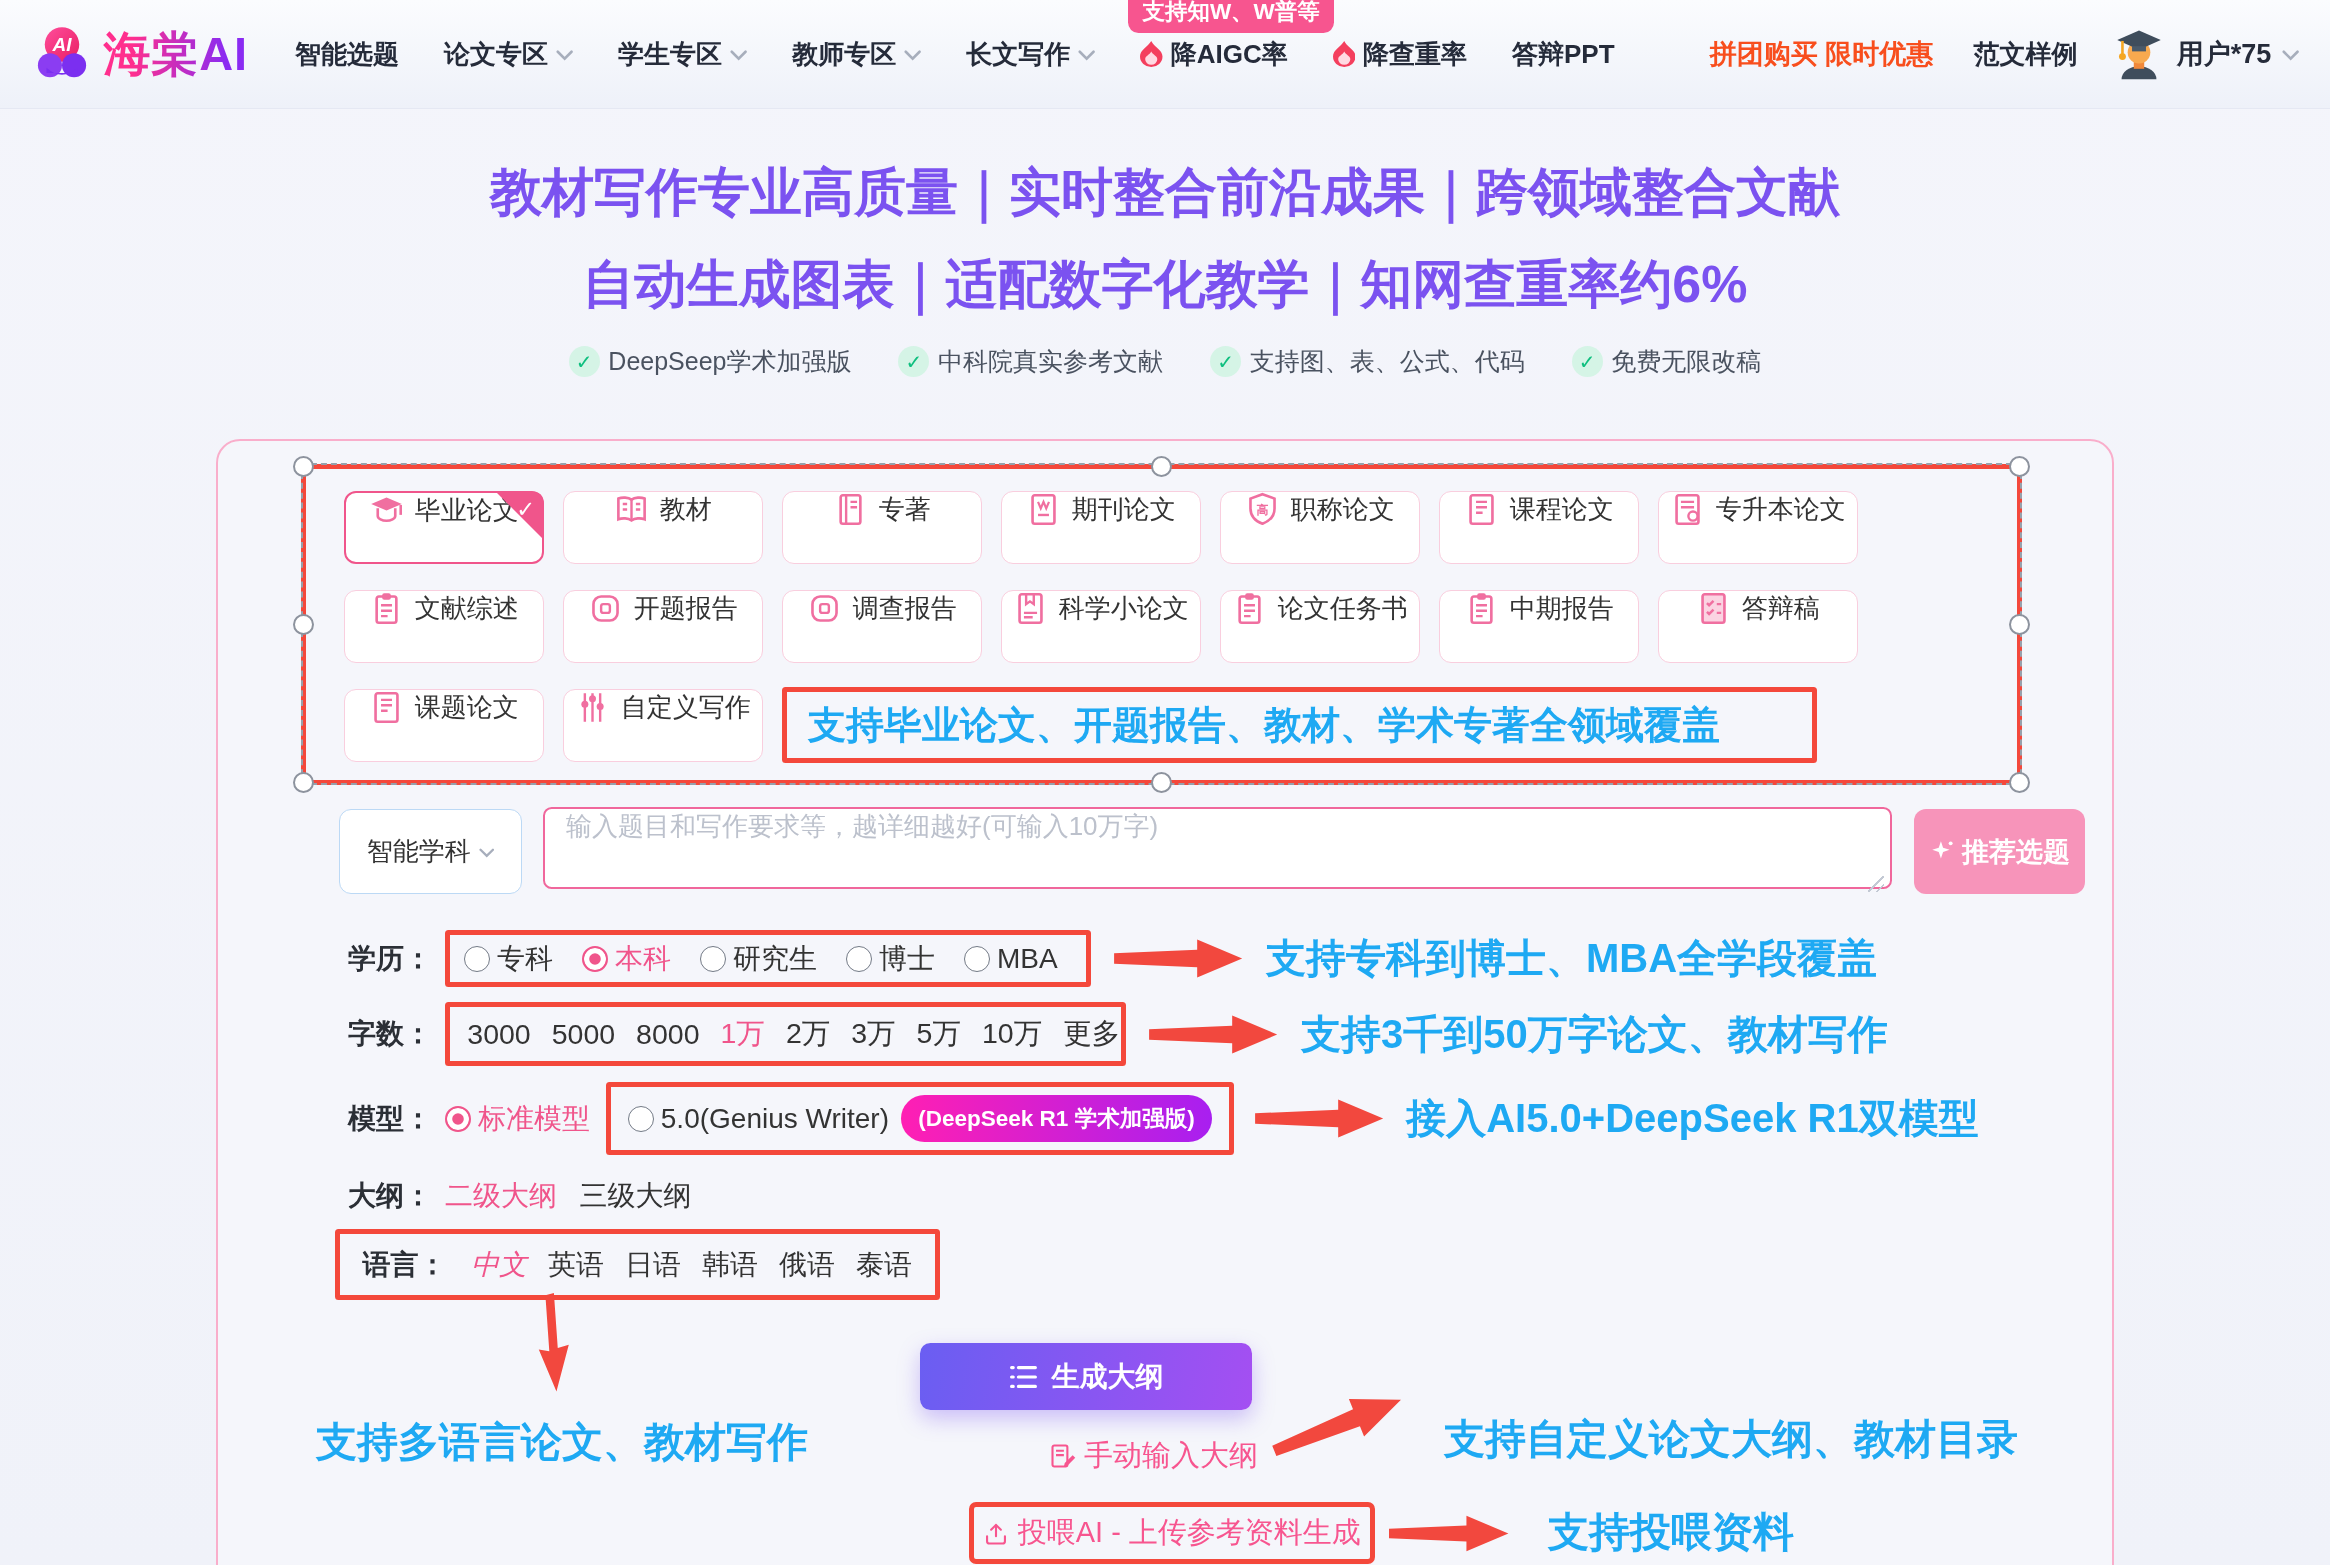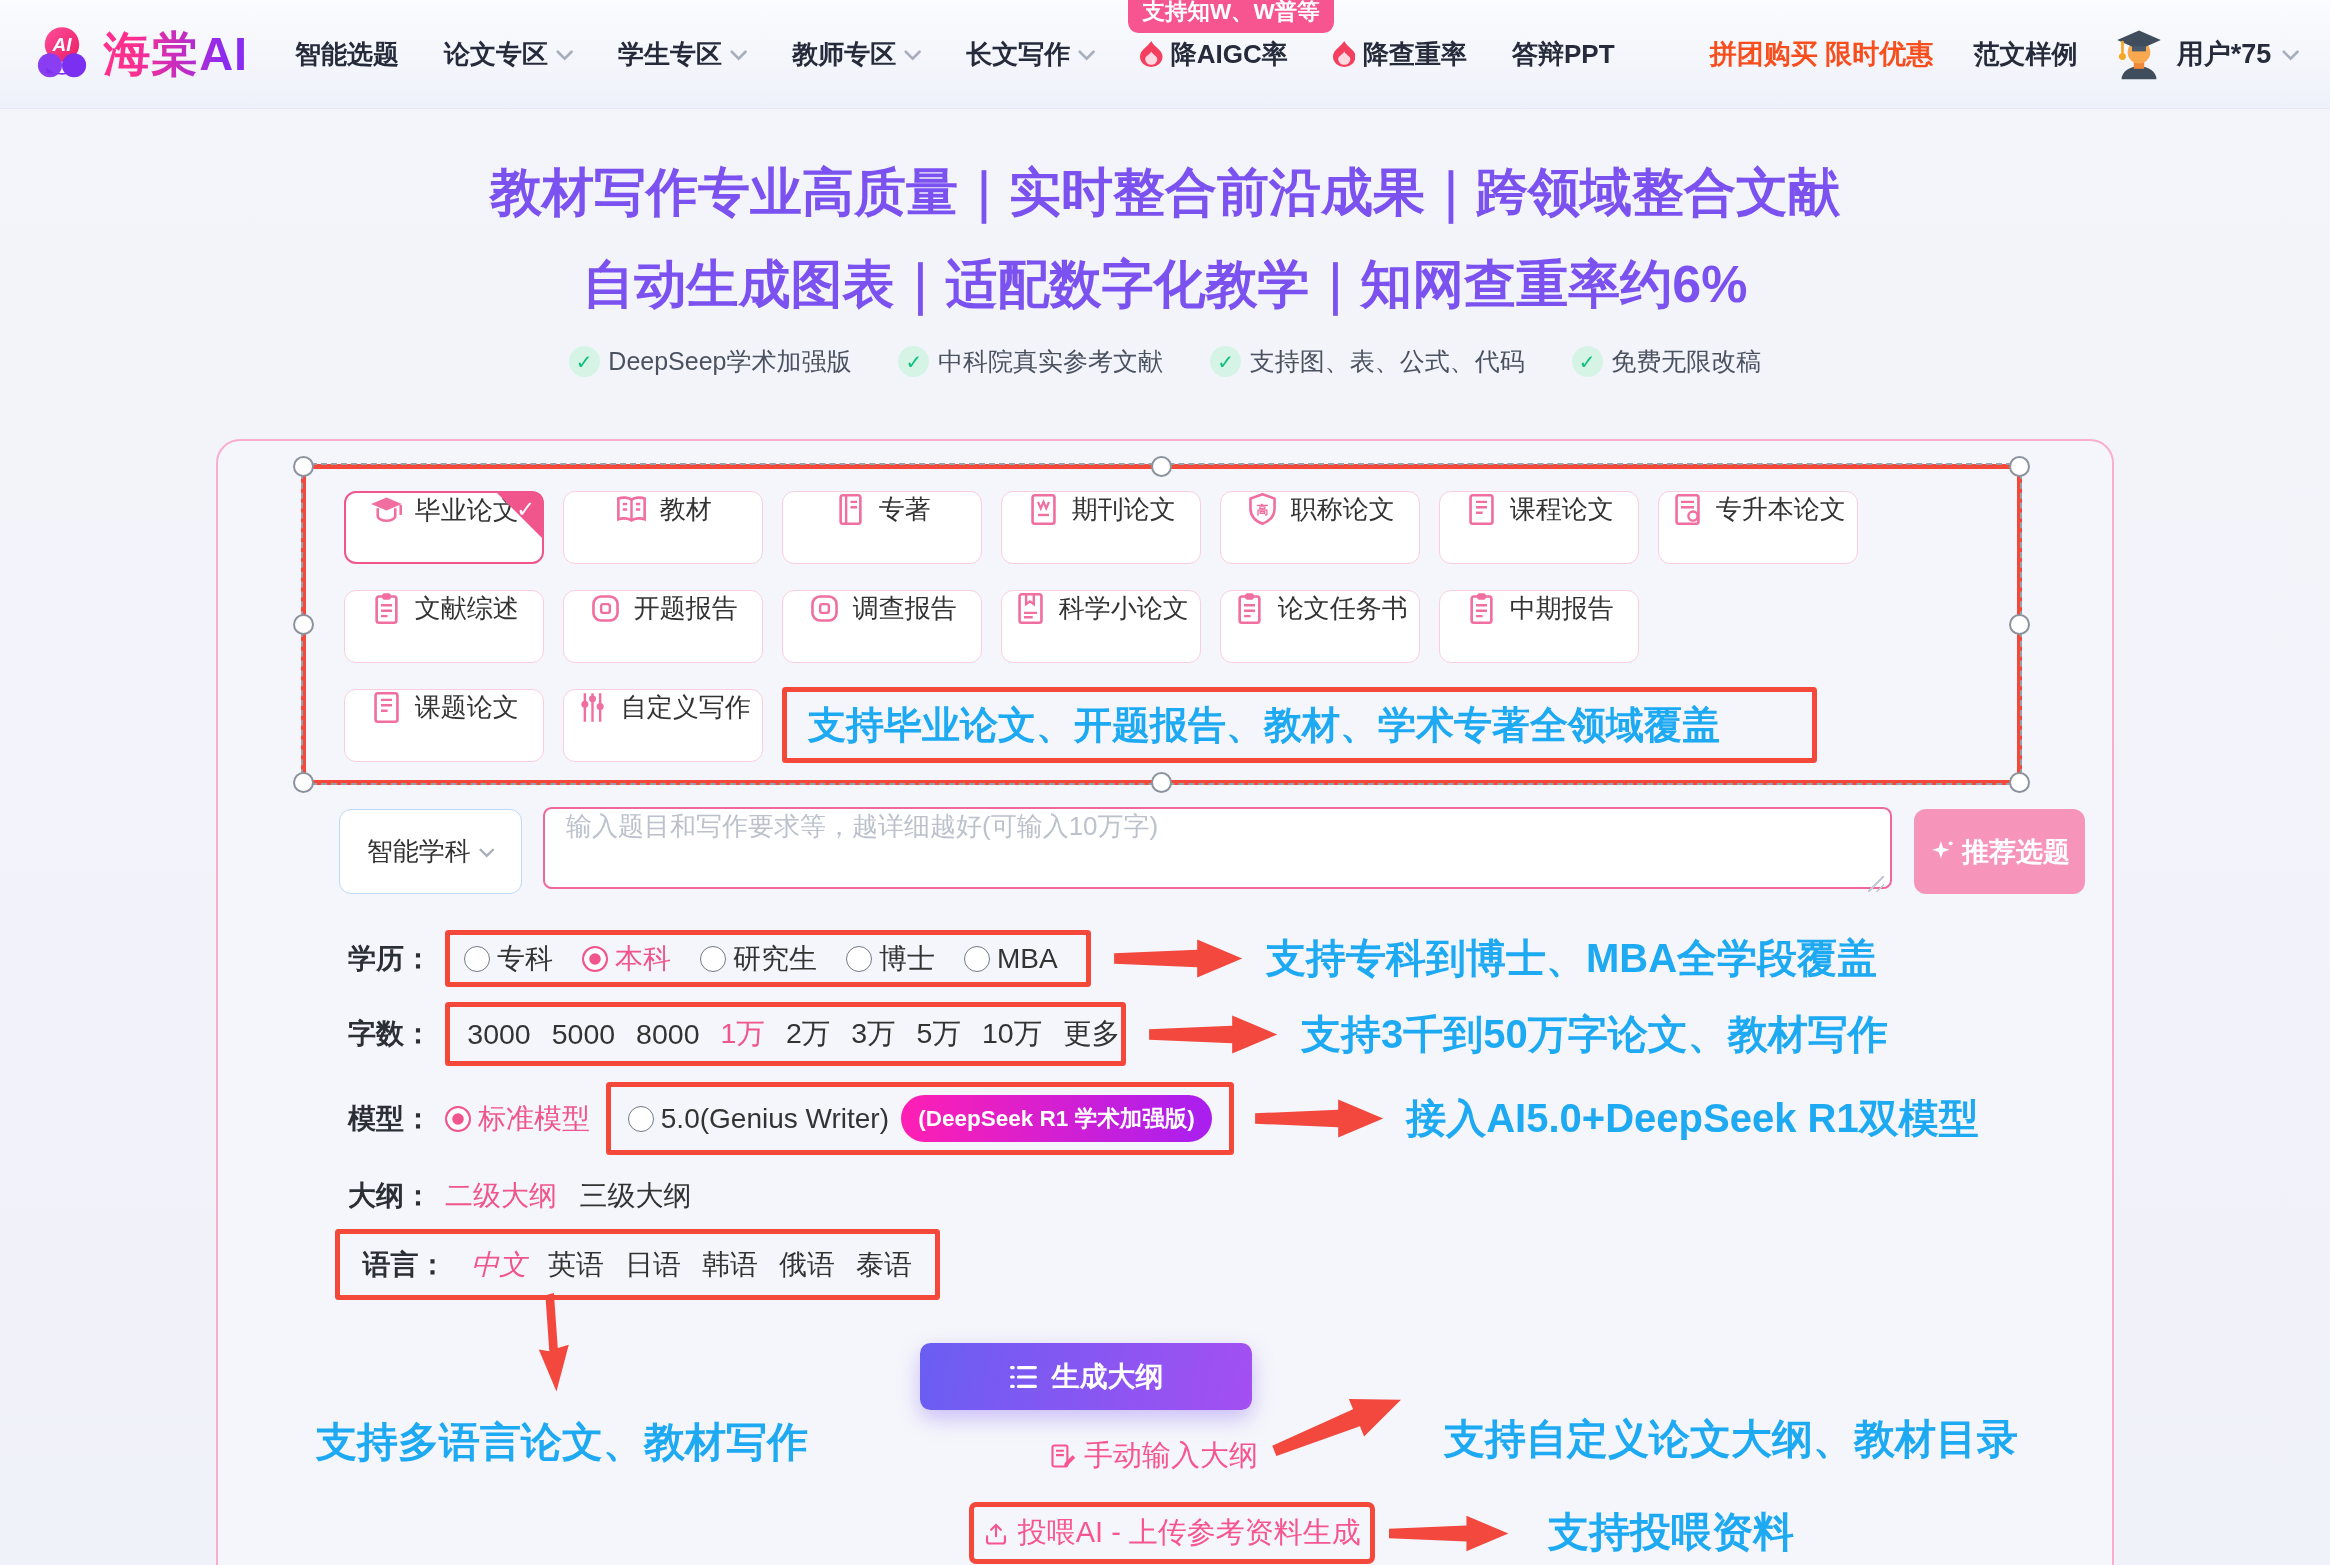--- a/index.html
+++ b/index.html
@@ -313,20 +313,28 @@
               </svg>
             <span class="lbl">论文任务书</span>
           </div>
           <div class="cat-btn">
             <svg class="ci" width="35" height="35" viewBox="0 0 32 32">
                 <rect x="7" y="5" width="18" height="24" rx="2" fill="none" stroke="#f06fa0" stroke-width="2.4"></rect>
                 <rect x="12" y="2" width="8" height="6" rx="2" fill="#f06fa0"></rect>
                 <path d="M11 13h10M11 18h10M11 23h6" stroke="#f06fa0" stroke-width="2.2"></path>
               </svg>
             <span class="lbl">中期报告</span>
+          </div>
+          <div class="cat-btn">
+            <svg class="ci" width="35" height="35" viewBox="0 0 32 32">
+                <rect x="6" y="3" width="20" height="26" rx="2" fill="#fbd3e2" stroke="#f06fa0" stroke-width="2.4"></rect>
+                <path d="M10 11l2 2 4-4M10 19l2 2 4-4" fill="none" stroke="#f06fa0" stroke-width="2.2"></path>
+                <path d="M19 12h4M19 20h4" stroke="#f06fa0" stroke-width="2.2"></path>
+              </svg>
+            <span class="lbl">答辩稿</span>
           </div>
         </div>
 
         <div class="cat-row">
           <div class="cat-btn">
             <svg class="ci" width="35" height="35" viewBox="0 0 32 32">
                 <rect x="6" y="3" width="20" height="26" rx="2" fill="none" stroke="#f06fa0" stroke-width="2.4"></rect>
                 <path d="M11 9h10M11 14h10M11 19h6" stroke="#f06fa0" stroke-width="2.2"></path>
               </svg>
             <span class="lbl">课题论文</span>

